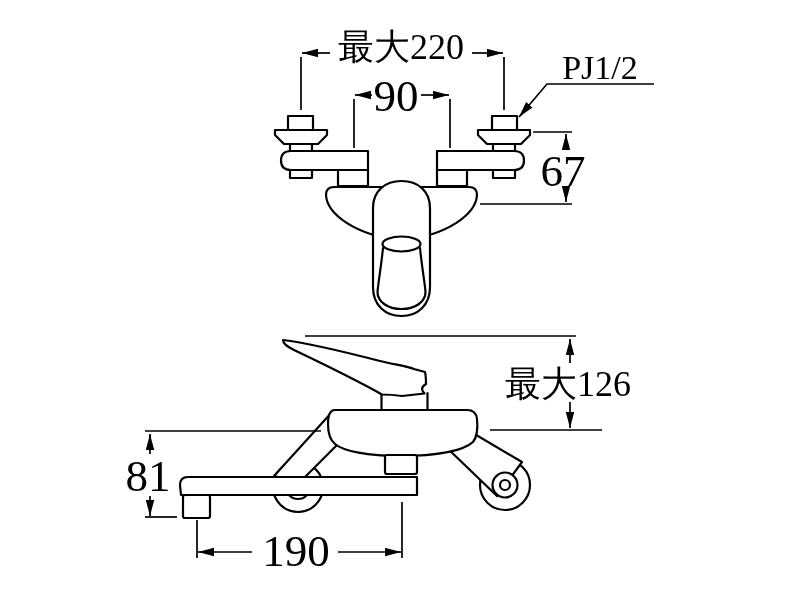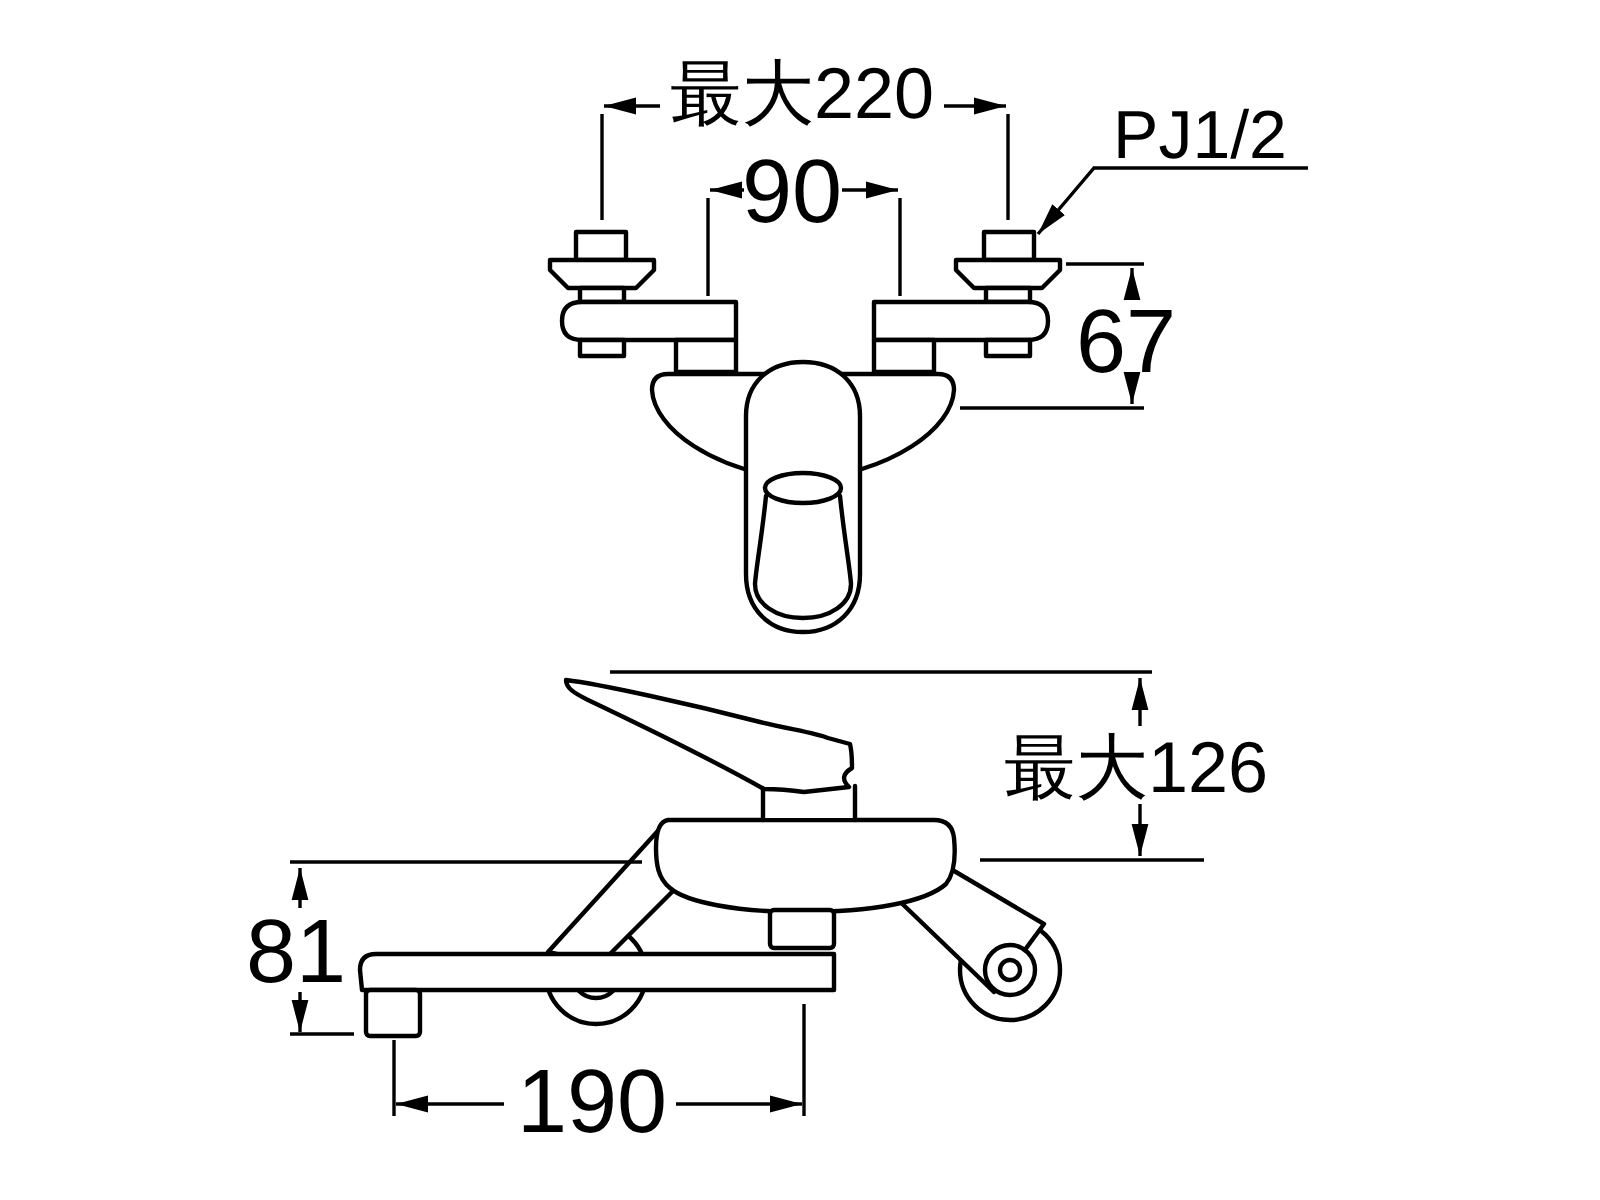--- a/index.html
+++ b/index.html
@@ -1,18 +1,18 @@
 <!DOCTYPE html>
 <html><head>
 <meta charset="utf-8">
 <style>
   html,body{margin:0;padding:0;background:#fff;}
   .stage{
     width:800px;height:600px;position:relative;background:#fff;
-    font-family:Liberation Sans, sans-serif;
+    font-family:Liberation Serif, serif;
     overflow:hidden;
   }
   svg{display:block;}
   .part{fill:#ffffff;stroke:#000000;stroke-width:2.2;stroke-linejoin:round;stroke-linecap:round;}
   .partline{fill:none;stroke:#000000;stroke-width:2.2;stroke-linejoin:round;stroke-linecap:round;}
   .cover{fill:#ffffff;stroke:none;}
   .dim{fill:none;stroke:#000000;stroke-width:1.7;stroke-linecap:butt;}
   .dimtxt{fill:#000000;stroke:none;text-anchor:middle;}
   .cjk{font-size:36px;}
   .num{font-size:45px;}

